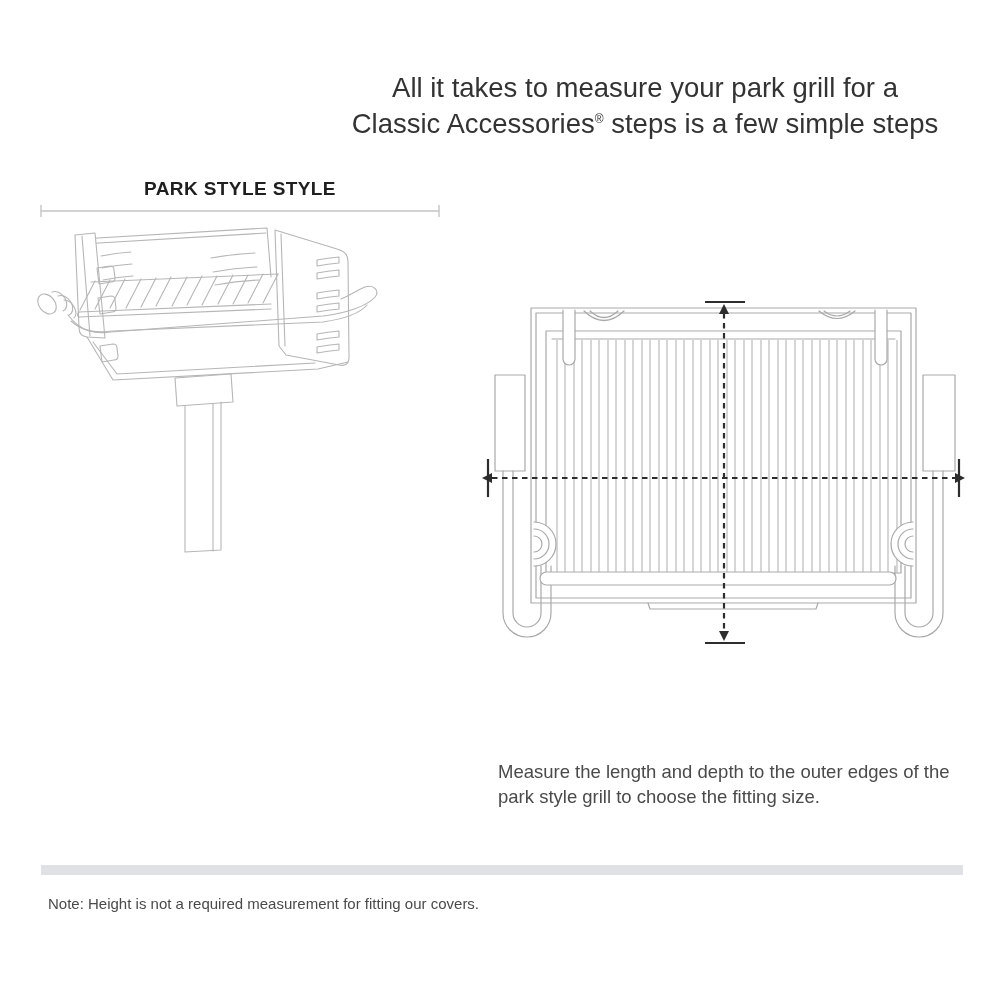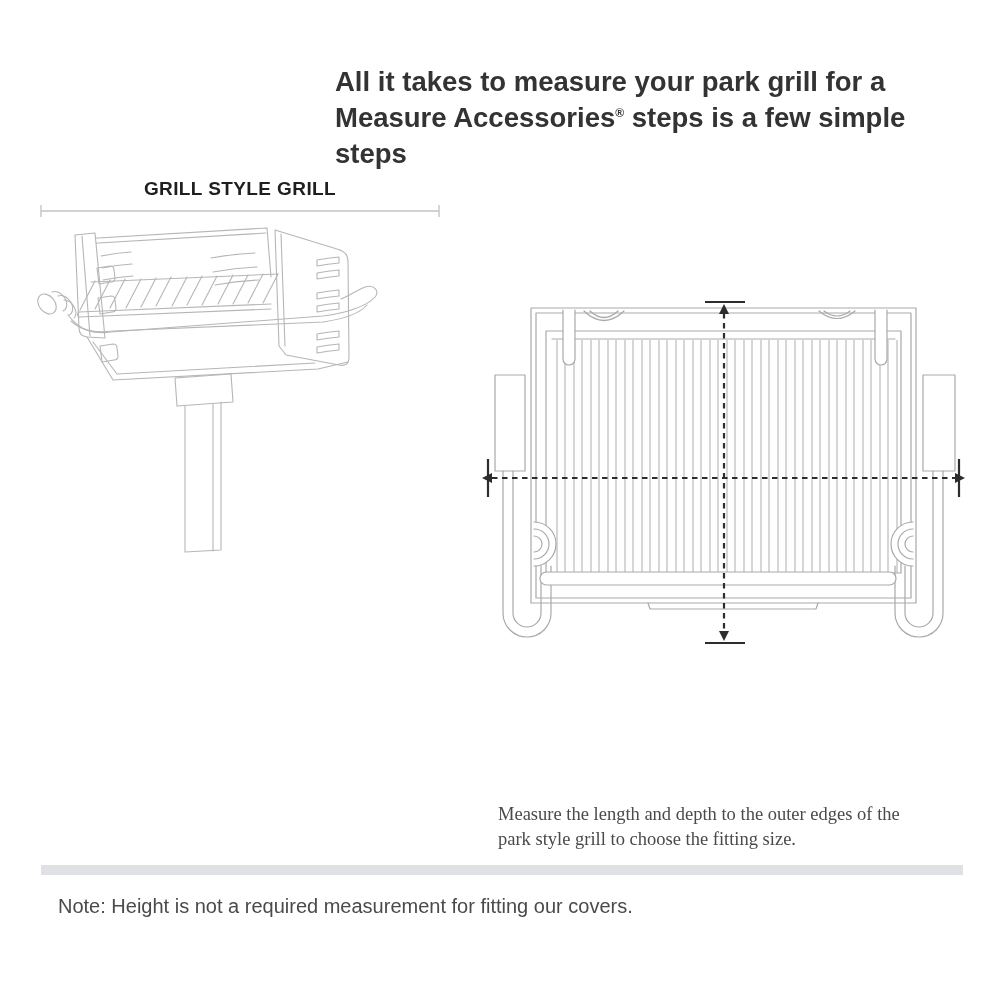--- a/index.html
+++ b/index.html
@@ -1,43 +1,43 @@
 <!DOCTYPE html>
 <html style="--text_dark: #333333; --text_black: #1f1f1f; --text_body: #4a4a4a; --drawing_line: #b6b6b6; --diagram_line: #a9a9a9; --measure_line: #2d2d2d; --ruler_line: #c4c4c4; --divider: #dfe1e5;"><head>
 <meta charset="utf-8">
 <style>
   html,body{margin:0;padding:0;background:#fff;}
   body{width:1000px;height:1000px;position:relative;overflow:hidden;
        font-family:"Liberation Sans", sans-serif;color:var(--text_dark,#333);}
   .abs{position:absolute;}
-  .headline{right:45px;top:64px;width:620px;text-align:left;
-            font-size:27.5px;line-height:36px;font-weight:700;color:var(--text_dark,#333);}
+  .headline{right:45px;top:70px;width:620px;text-align:center;
+            font-size:27.5px;line-height:36px;font-weight:400;color:var(--text_dark,#333);}
   .headline .ln{display:block;}
   .headline sup{font-size:12px;vertical-align:super;line-height:0;}
   .fig-label{left:40px;top:178px;width:400px;text-align:center;
              font-size:19px;font-weight:700;letter-spacing:.4px;color:var(--text_black,#1f1f1f);}
   .ruler{left:40px;top:204px;}
   .left-drawing{left:35px;top:220px;}
   .right-diagram{left:478px;top:286px;}
-  .caption{left:498px;top:802px;width:480px;font-size:18.5px;line-height:25px;
-           color:var(--text_body,#4a4a4a);font-family:Liberation Serif, serif;}
+  .caption{left:498px;top:759px;width:480px;font-size:18.5px;line-height:25px;
+           color:var(--text_body,#4a4a4a);}
   .caption .ln{display:block;}
   .divider{left:41px;top:865px;width:922px;height:10px;background:var(--divider,#dfe1e5);}
-  .note{left:58px;top:895px;font-size:20px;color:var(--text_body,#4a4a4a);}
+  .note{left:48px;top:895px;font-size:15px;color:var(--text_body,#4a4a4a);}
   svg{display:block;}
 </style>
 </head>
 <body>
 
 <div class="abs headline">
   <span class="ln">All it takes to measure your park grill for a</span>
-  <span class="ln"><span>Measure Accessories</span><sup>®</sup><span> steps is a few simple steps</span></span>
-</div>
-
-<div class="abs fig-label">GRILL STYLE GRILL</div>
+  <span class="ln"><span>Classic Accessories</span><sup>®</sup><span> steps is a few simple steps</span></span>
+</div>
+
+<div class="abs fig-label">PARK STYLE STYLE</div>
 
 <div class="abs ruler">
   <svg width="400" height="14" viewBox="0 0 400 14">
     <g stroke="#c4c4c4" stroke-width="1.4">
       <line x1="1" y1="1" x2="1" y2="13"></line>
       <line x1="399" y1="1" x2="399" y2="13"></line>
       <line x1="1" y1="7" x2="399" y2="7"></line>
     </g>
   </svg>
 </div>

